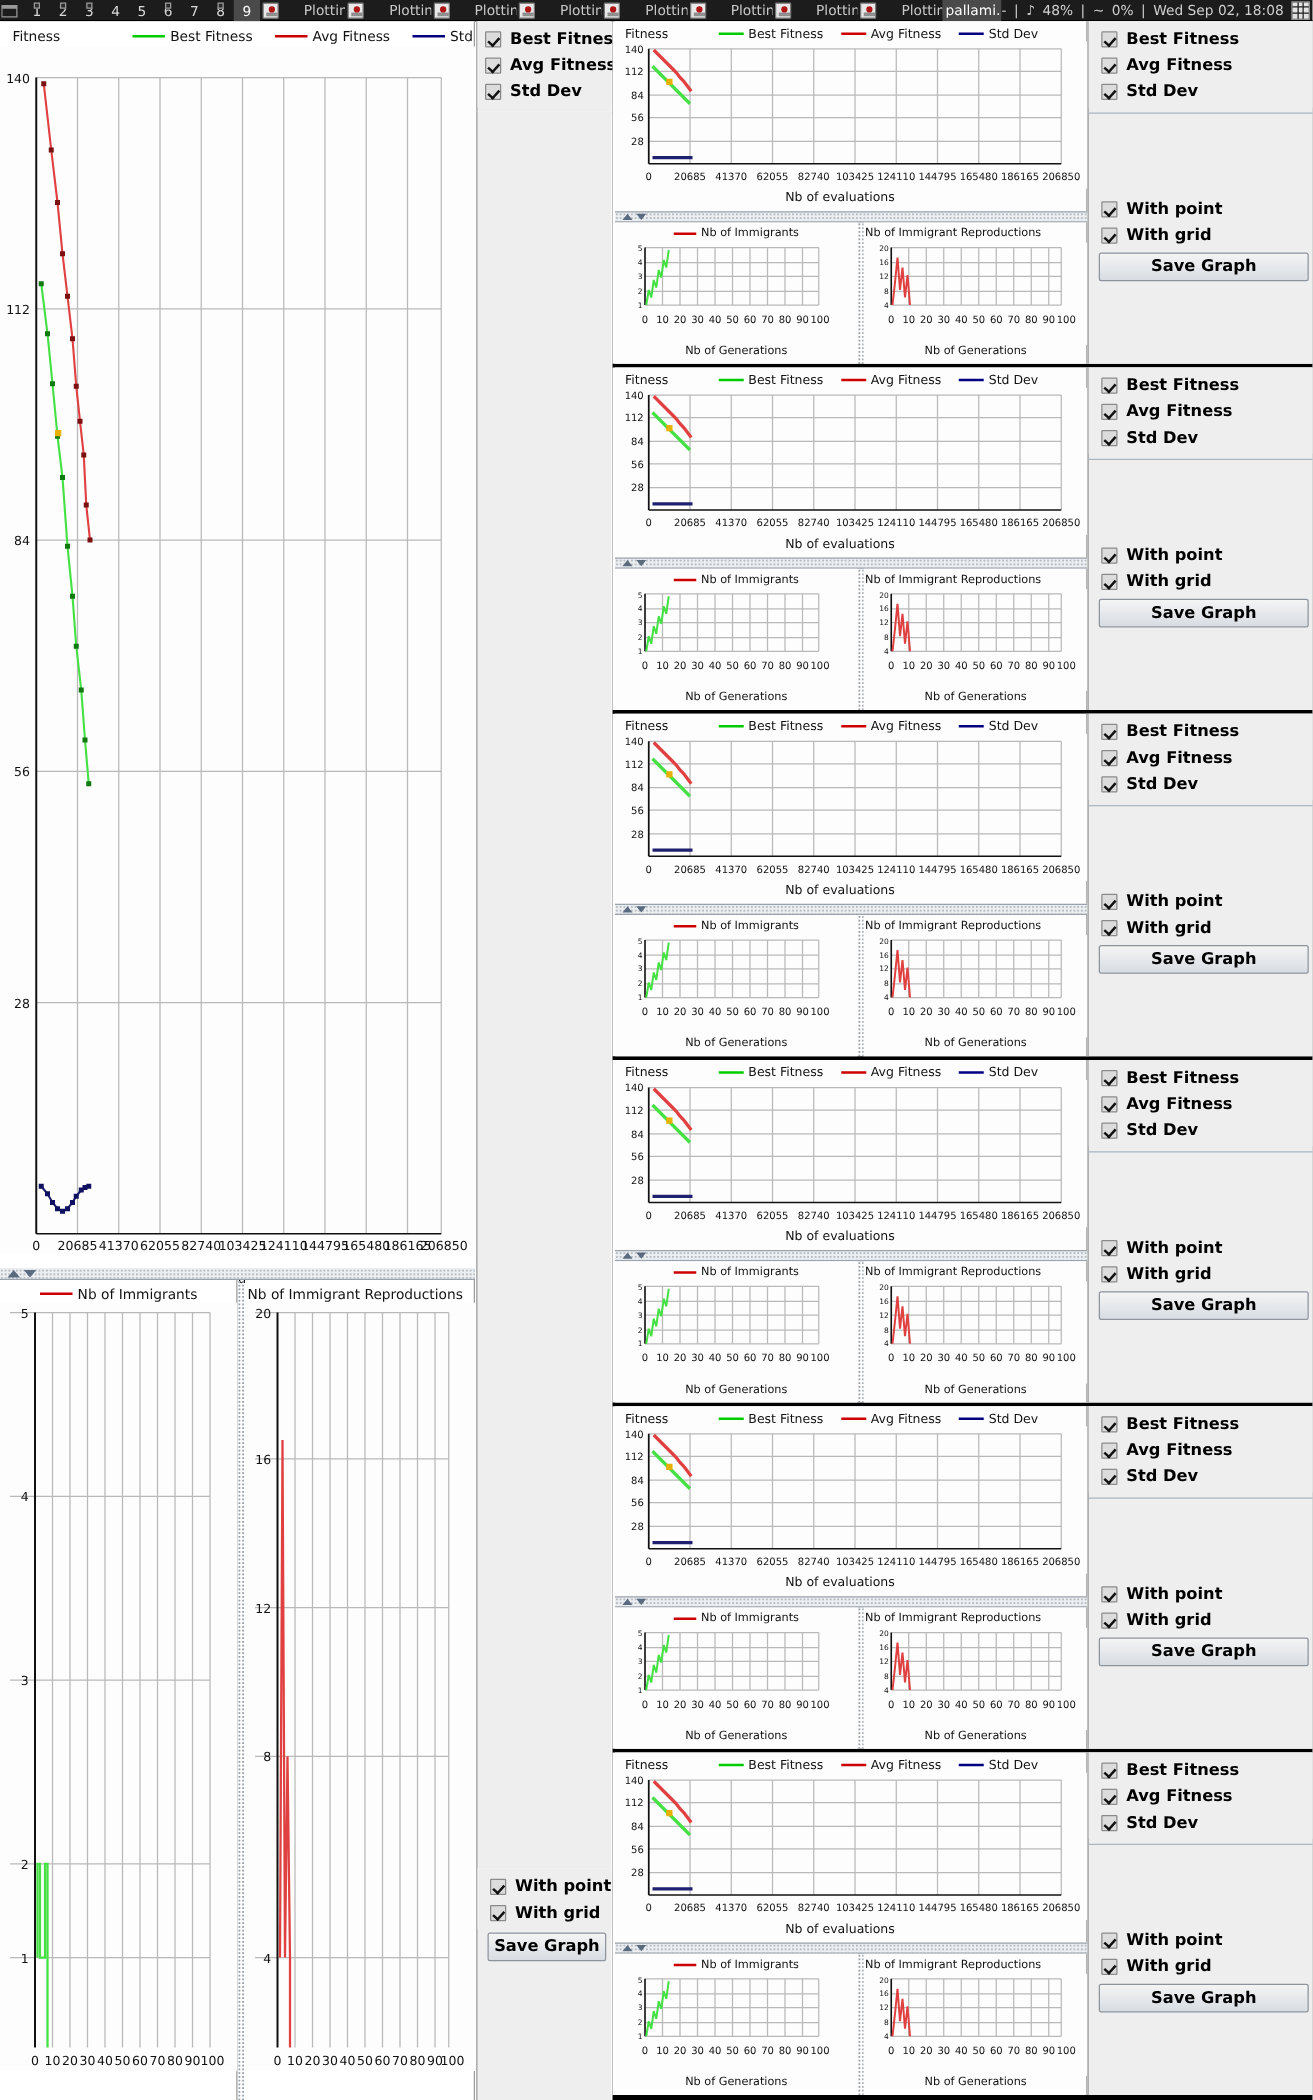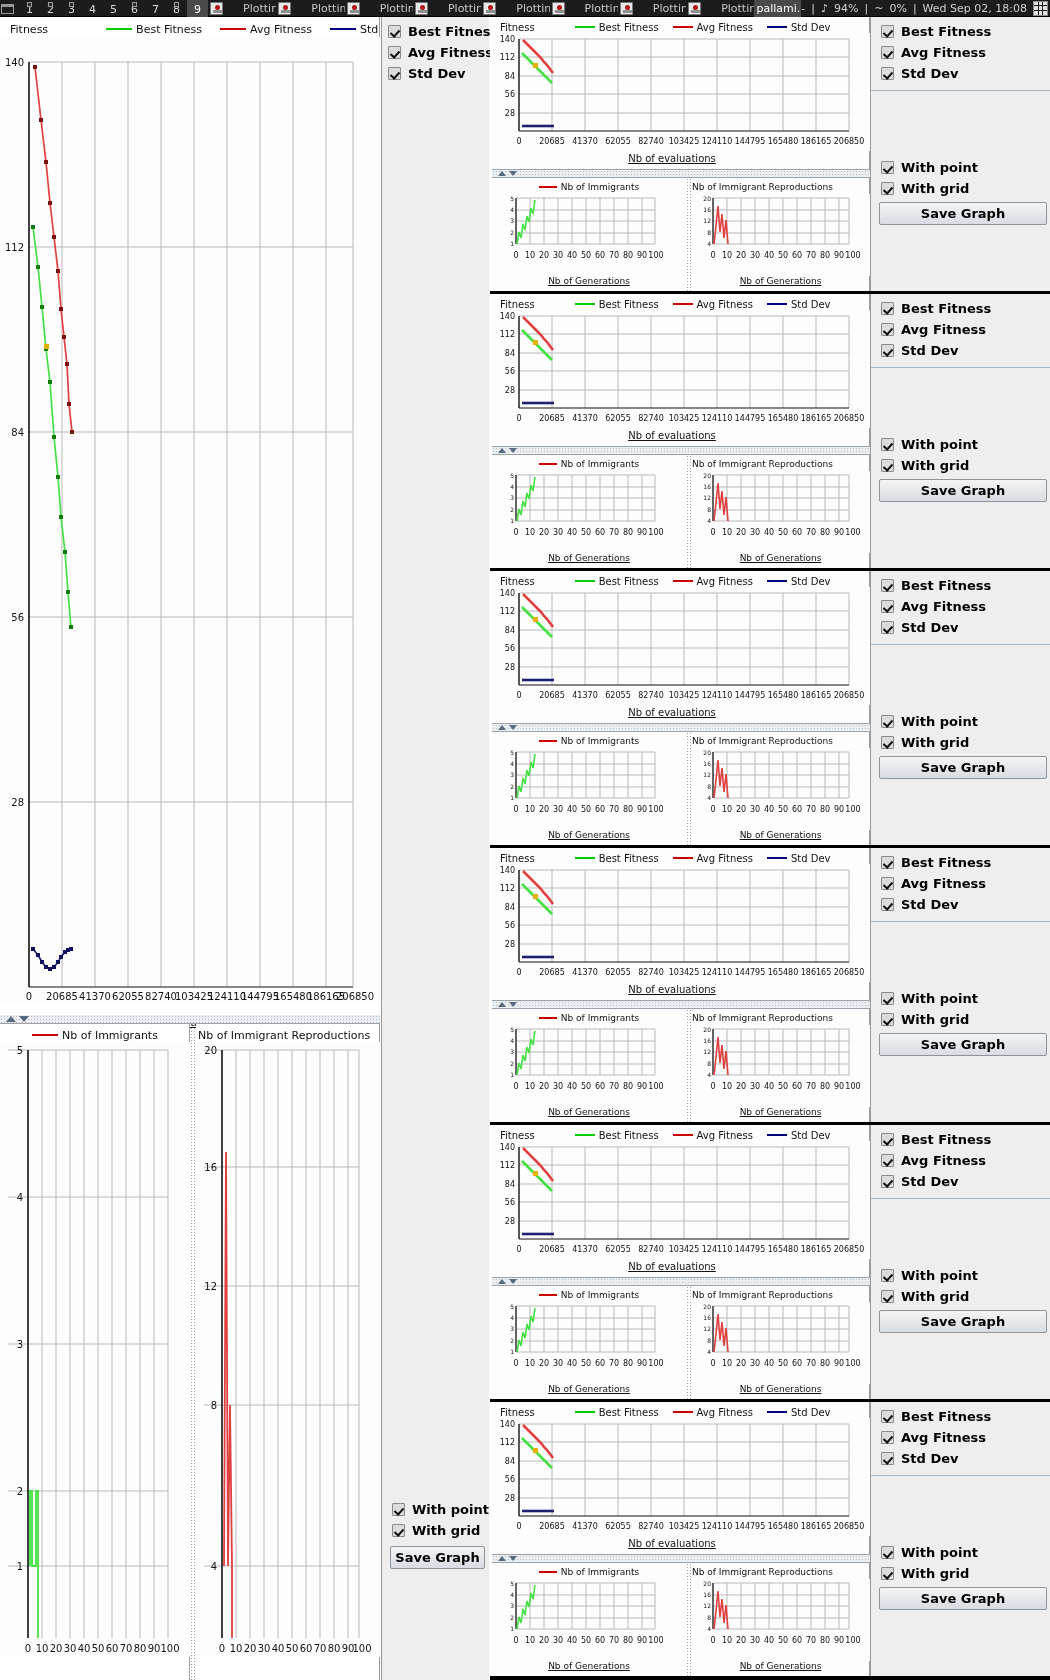--- a/index.html
+++ b/index.html
@@ -57,21 +57,21 @@
   
   .pane { position: absolute; background: #ffffff; }
 
   .legend-row {
     display: flex; align-items: center; justify-content: center;
     gap: 22px; font-size: 11px; color: #111;
   }
   .lg { display: flex; align-items: center; gap: 4px; white-space: nowrap; }
   .lg .sw { display: inline-block; width: 26px; height: 2px; }
 
-  .axis-title { font-size: 11px; color: #111; text-align: center; text-decoration: underline; }
+  .axis-title { font-size: 11px; color: #111; text-align: center; }
   .ylab { font-size: 11px; color: #111; }
 
   
   .ctrl {
     position: absolute; background: #eeeeee;
     border-left: 1px solid #9b9b9b;
     font-size: 13px; color: #000;
   }
   .ctrl .grp { background:#eeeeee; padding: 4px 0 2px 10px; }
   .ctrl .cbrow { display: flex; align-items: center; gap: 7px; padding: 3px 0; }
@@ -194,21 +194,21 @@
       <span>Plottin…</span>
     </div>
   <div class="task sel">
       <span>pallami…</span>
     </div>
 
   <div class="sys-right">
     <span>-</span>
     <span>|</span>
     <span>♪</span>
-    <span>94%</span>
+    <span>48%</span>
     <span>|</span>
     <span>~</span>
     <span>0%</span>
     <span>|</span>
     <span>Wed Sep 02, 18:08</span>
     <span class="sys-grid">
         <i></i>
         <i></i>
         <i></i>
         <i></i>

